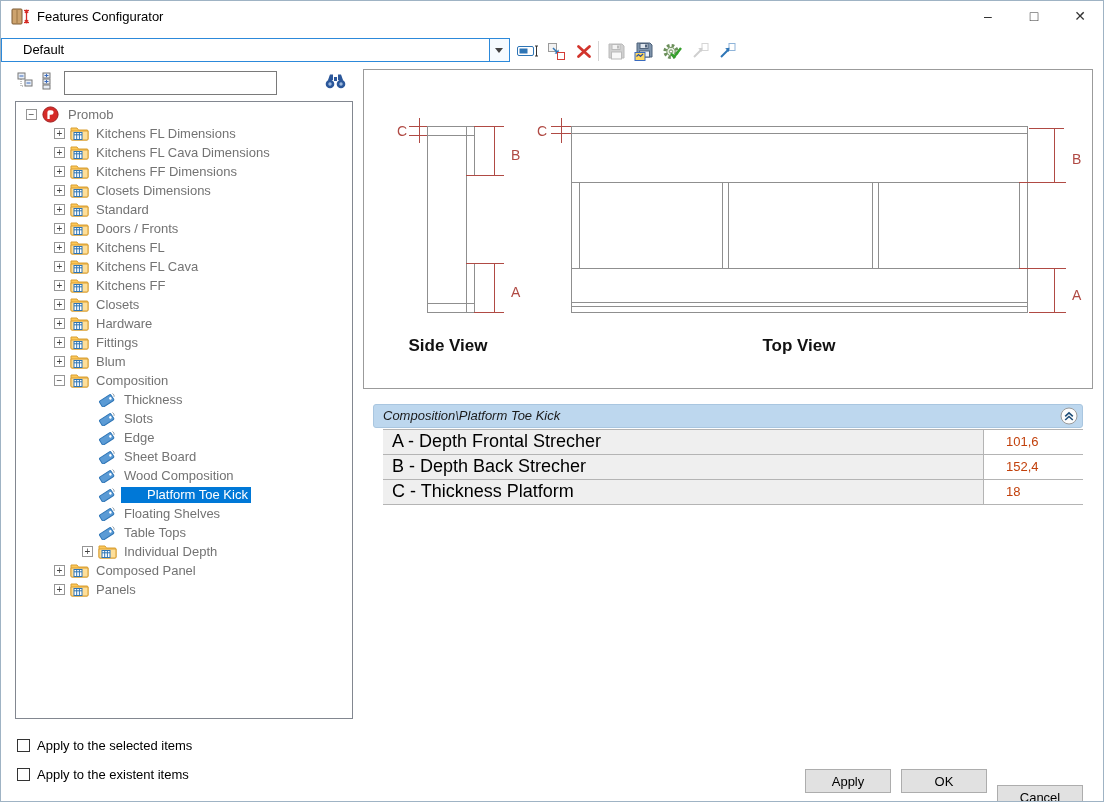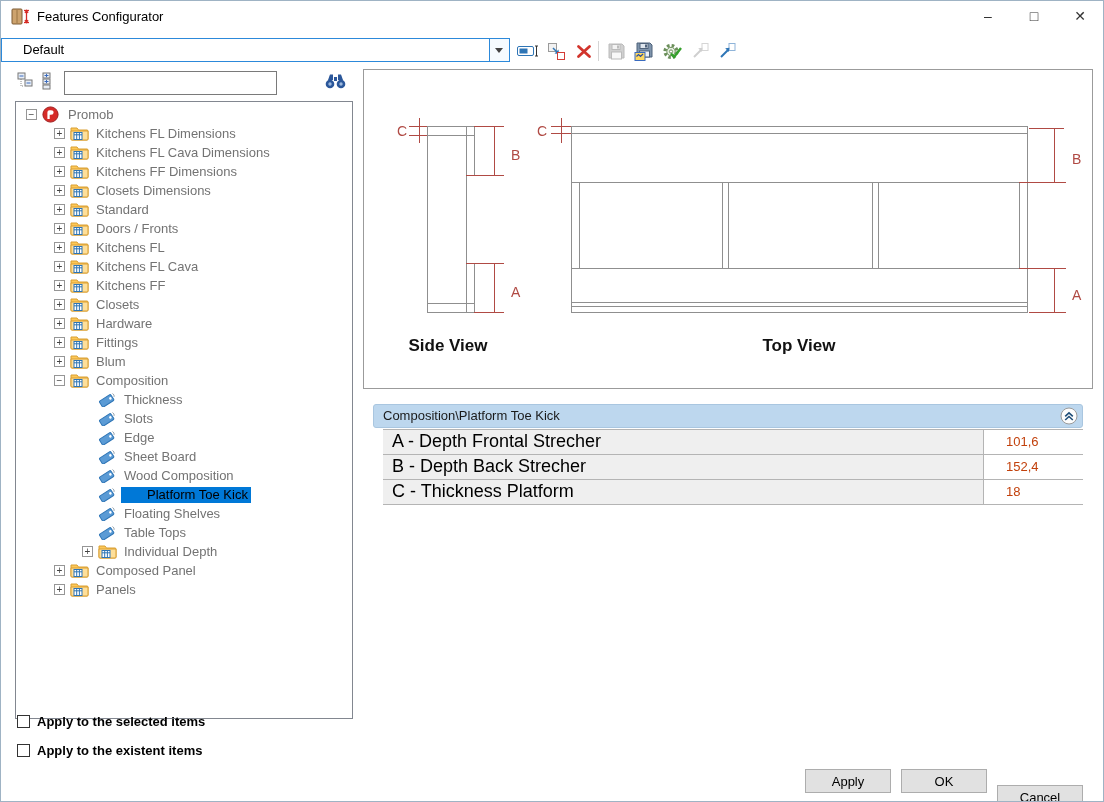--- a/index.html
+++ b/index.html
@@ -23,29 +23,29 @@
   .search-input{position:absolute;left:63px;top:70px;width:213px;height:24px;border:1px solid #7a7a7a;box-sizing:border-box;font-size:13px;padding:0 4px;font-family:"Liberation Sans",sans-serif;}
   
   .tree-panel{position:absolute;left:14px;top:100px;width:338px;height:618px;background:#fff;border:1px solid #828790;box-sizing:border-box;overflow:hidden;padding-top:3px;}
   .tree-row{height:19px;display:flex;align-items:center;white-space:nowrap;padding-left:6px;font-size:13px;}
   .tind{display:inline-block;height:1px;}
   .exp{display:inline-block;width:11px;height:11px;line-height:9px;border:1px solid #969696;background:#fff;color:#444;font-size:10px;text-align:center;box-sizing:border-box;margin-right:5px;flex:none;}
   .exp.hidden-exp{border:none;background:transparent;}
   .ticon{display:inline-block;width:19px;height:17px;margin-right:4px;flex:none;}
   .ticon svg{display:block;}
   .tlabel{padding:0 3px;line-height:16px;color:#737373;}
-  .tlabel.sel{background:#0078d7;color:#000000;padding-left:26px;}
-  
-  .chk-wrap{position:absolute;left:16px;top:712px;font-weight:bold;}
+  .tlabel.sel{background:#0078d7;color:#ffffff;padding-left:26px;}
+  
+  .chk-wrap{position:absolute;left:16px;top:736px;}
   .chk-row{display:flex;align-items:center;height:16px;margin-bottom:13px;font-size:13px;}
   .chk-box{width:13px;height:13px;border:1px solid #333;background:#fff;margin-right:7px;flex:none;box-sizing:border-box;}
   
   .diagram-box{position:absolute;left:362px;top:68px;width:730px;height:320px;background:#fff;border:1px solid #9b9b9b;box-sizing:border-box;}
   
-  .prop-head{position:absolute;left:372px;top:403px;width:710px;height:24px;background:#bdd7ee;border:1px solid #a9c6e0;border-radius:3px;box-sizing:border-box;}
+  .prop-head{position:absolute;left:372px;top:403px;width:710px;height:24px;background:#bdd7ee;border:1px solid #a9c6e0;border-radius:3px;box-sizing:border-box;font-style:italic;}
   .prop-head-text{position:absolute;left:9px;top:0;line-height:22px;font-size:13px;color:#1a1a1a;}
   .prop-chevron{position:absolute;right:4px;top:2px;width:18px;height:18px;}
   .prop-rows{position:absolute;left:382px;top:428px;width:700px;border-top:1px solid #b4b4b4;}
   .prop-row{display:flex;height:24px;border-bottom:1px solid #b4b4b4;}
   .plabel{flex:1;background:#efefef;font-size:18px;line-height:23px;padding-left:9px;color:#000;}
   .pvalue{width:100px;background:#fff;border-left:1px solid #b4b4b4;font-size:13px;line-height:23px;padding-left:22px;color:#c2410c;box-sizing:border-box;}
   
   .footer-btns{position:absolute;left:804px;top:768px;display:flex;}
   .btn{width:86px;height:24px;margin-right:10px;background:#e1e1e1;border:1px solid #adadad;font-size:13px;font-family:"Liberation Sans",sans-serif;color:#000;text-align:center;line-height:22px;box-sizing:border-box;}
   .btn:last-child{margin-right:0;margin-top:16px;}

